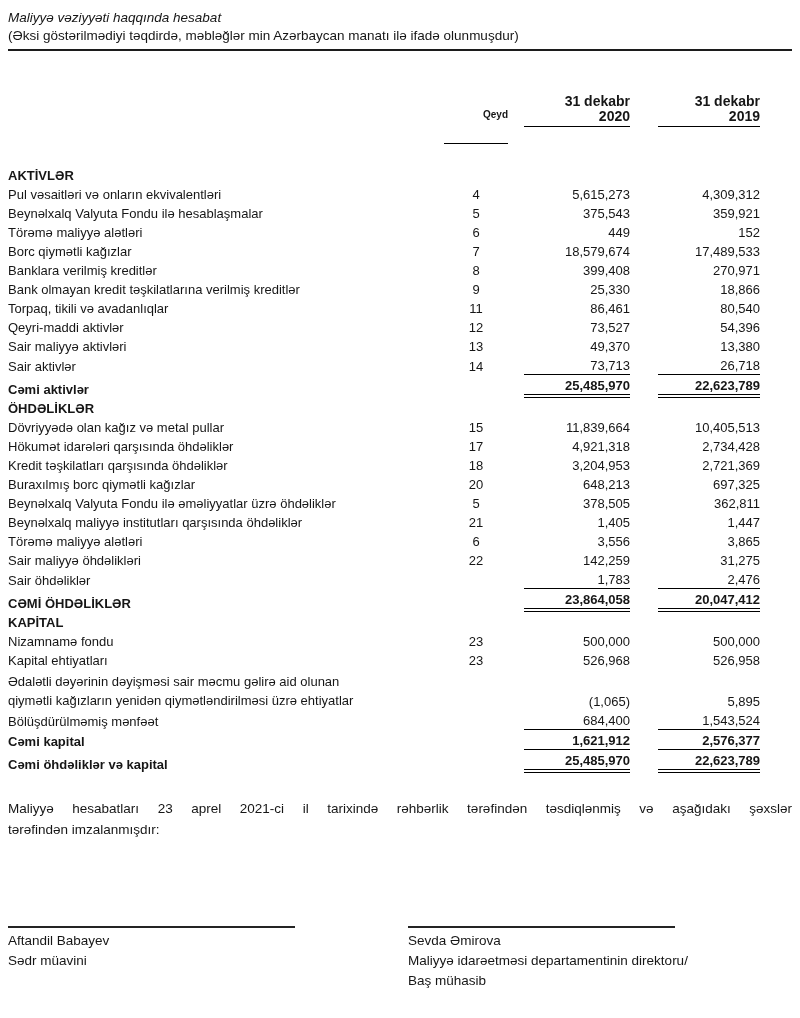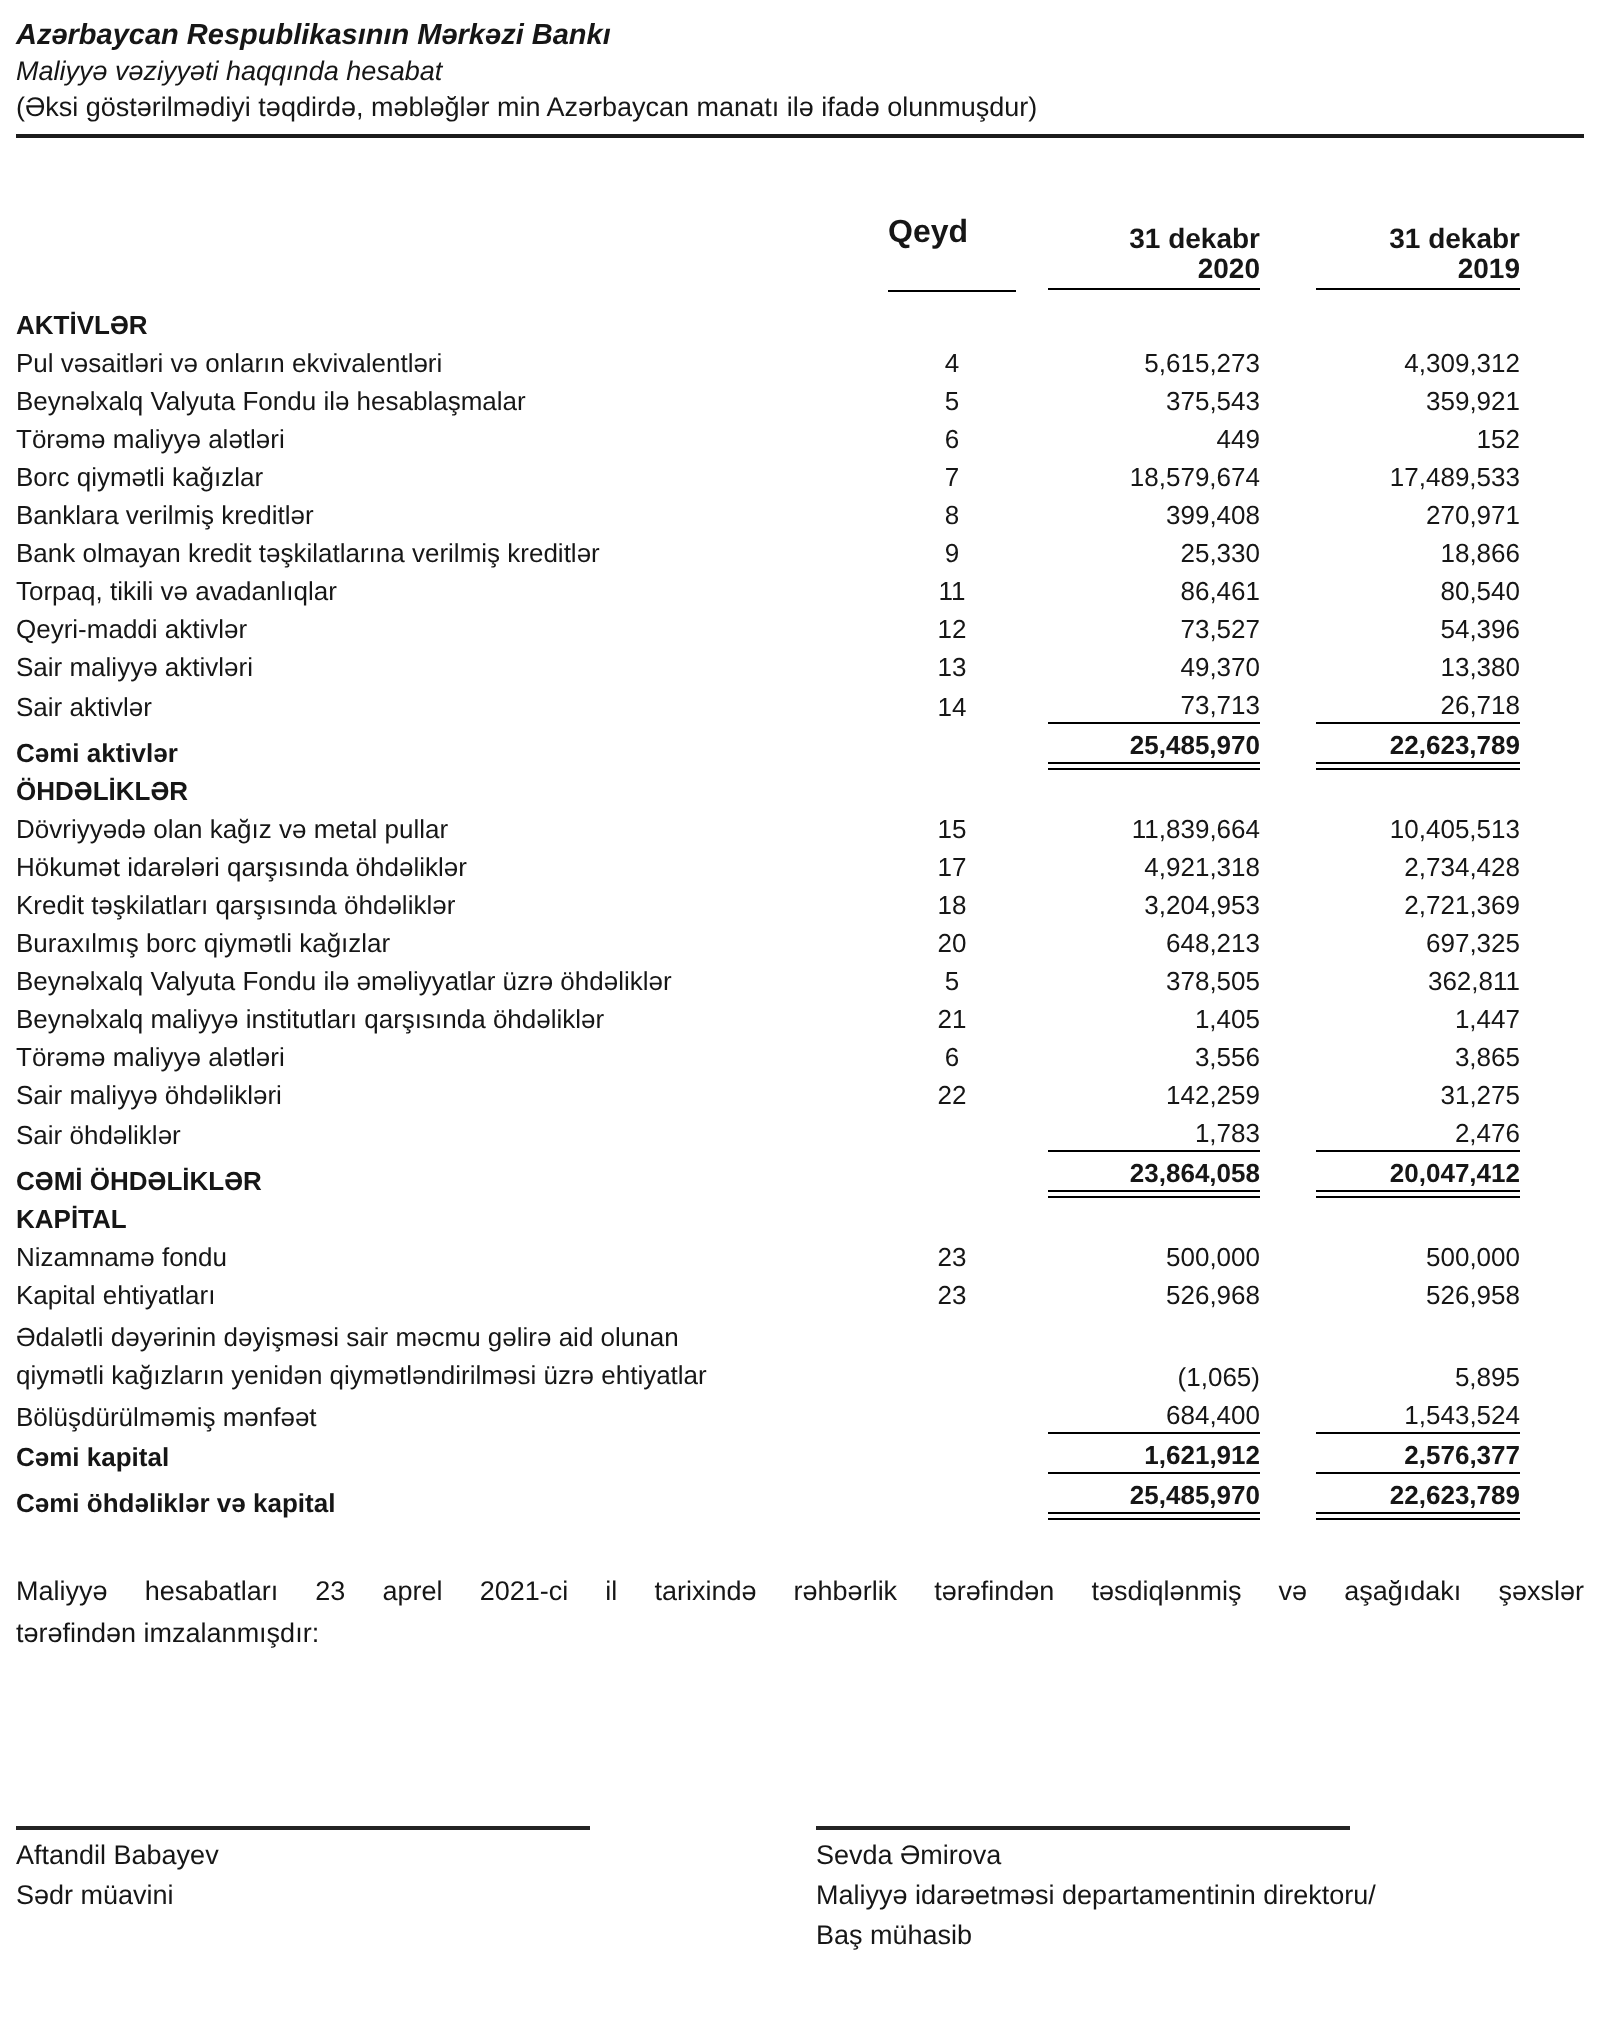--- a/index.html
+++ b/index.html
@@ -18,23 +18,23 @@
 
   
   table.balance{margin-top:40px;border-collapse:collapse;table-layout:fixed;width:752px;}
   col.c-label{width:432px;}
   col.c-qeyd{width:72px;}
   col.c-2020{width:118px;}
   col.c-2019{width:130px;}
 
   thead td{vertical-align:top;height:38px;padding:0;}
   .qeyd-hdr{
-    display:flex;flex-direction:column;justify-content:space-between;align-items:flex-start;
-    height:36px;width:64px;margin:0 auto;border-bottom:1.5px solid #000;
-    font-weight:bold;font-size:16px;line-height:15px;
+    display:flex;flex-direction:column;justify-content:space-between;align-items:flex-end;
+    height:36px;width:64px;margin:16px auto;border-bottom:1.5px solid #000;
+    font-weight:bold;font-size:10px;line-height:15px;
   }
   .date-hdr{
     display:flex;flex-direction:column;justify-content:flex-end;
     height:36px;border-bottom:1.5px solid #000;text-align:right;
     font-weight:bold;font-size:14px;line-height:15px;padding-bottom:2px;box-sizing:border-box;
   }
   td.v2020 .date-hdr{margin-left:12px;}
   td.v2019 .date-hdr{margin-left:28px;}
 
   tbody td{padding:3px 0 0 0;vertical-align:bottom;font-size:13px;line-height:16px;height:16px;}
@@ -60,21 +60,20 @@
   .sig.left{width:400px;}
   .sig-rule{border-top:2px solid #242424;margin-bottom:3px;height:0;}
   .sig.left .sig-rule{width:287px;}
   .sig.right .sig-rule{width:267px;}
 </style>
 </head>
 <body>
 
 <div class="page">
 
-  <div class="doc-org">Azərbaycan Respublikasının Mərkəzi Bankı</div>
   <div class="doc-title">Maliyyə vəziyyəti haqqında hesabat</div>
   <div class="doc-note">(Əksi göstərilmədiyi təqdirdə, məbləğlər min Azərbaycan manatı ilə ifadə olunmuşdur)</div>
   <hr class="head-rule">
 
   <table class="balance">
     <colgroup>
       <col class="c-label">
         <col class="c-qeyd">
         <col class="c-2020">
         <col class="c-2019">

